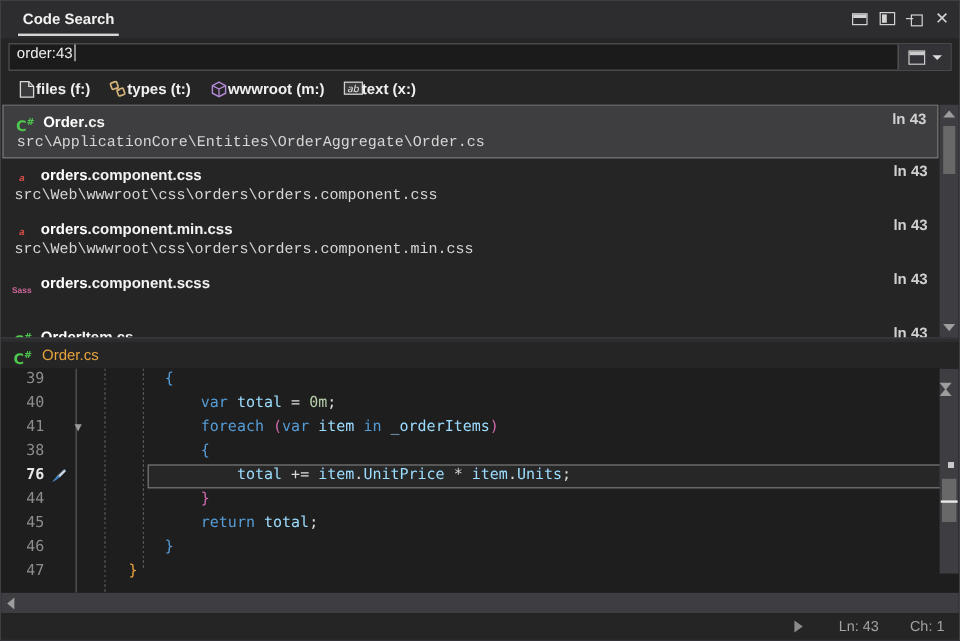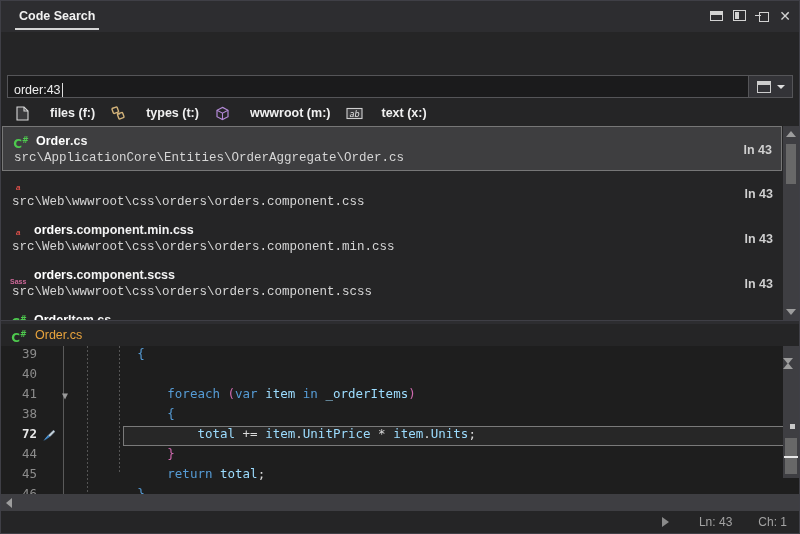--- a/index.html
+++ b/index.html
@@ -73,23 +73,22 @@
     background: #252526;
     display: flex;
     align-items: center;
   }
   .searchbox {
     flex: 1;
     height: 23px;
     background: #1b1b1c;
     border: 1px solid #555558;
     display: flex;
-    align-items: flex-end;
-    position: relative;
-    margin-top: 39px;
+    align-items: flex-start;
+    position: relative;
   }
   .searchbox .txt {
     color: #eeeeee;
     font-size: 12.5px;
     padding-left: 6px;
     white-space: nowrap;
   }
   .searchbox .caret {
     width: 1px; height: 14px; background: #dddddd; margin-left: 1px;
   }
@@ -106,21 +105,21 @@
 
   
   .filterrow {
     flex: 0 0 auto;
     height: 26px;
     display: flex; align-items: center;
     padding-left: 14px;
     gap: 16px;
     background: #252526;
   }
-  .filt { display: flex; align-items: center; gap: 20px; cursor: default; }
+  .filt { display: flex; align-items: center; gap: 0; cursor: default; }
   .filt span.lbl { color: #f0f0f0; font-size: 12.5px; font-weight: bold; }
   .gi { width: 15px; height: 15px; display:inline-block;font-style:italic; }
 
   
   .results {
     position: relative;
     flex: 0 0 auto;
     height: 194px;
     background: #252526;
     overflow: hidden;
@@ -142,21 +141,21 @@
     color: #ffffff; font-size: 12.5px; font-weight: bold;
     white-space: nowrap;
   }
   .row .fname .dim { color: #f2f2f2; font-weight: bold; }
   .row .fpath {
     color: #d6d6d6; font-size: 12.5px; padding-left: 1px; margin-top: 1px;
     white-space: nowrap;
     font-family: Liberation Mono, monospace;
   }
   .row .lnum {
-    position: absolute; right: 10px; top: 16px;
+    position: absolute; right: 10px; top: 4px;
     color: #d0d0d0; font-size: 12.5px; font-weight: bold;
   }
   .row.selected .lnum { right: 9px; }
 
   
   .ficon { width: 16px; height: 16px; position: relative; flex: 0 0 16px; }
   .csharp { color: #4ec94e; font-size: 12px; font-weight: bold; font-family: "DejaVu Sans", sans-serif;
             line-height: 16px; text-align: center; }
   .doc {
     width: 13px; height: 15px; background: #c8c8c8;
@@ -345,20 +344,21 @@
         <div class="fpath">src\ApplicationCore\Entities\OrderAggregate\Order.cs</div>
         <div class="lnum">ln 43</div>
       </div>
 
       <div class="row">
         <div class="line1">
           <span class="ficon">
             <span class="doc"><span class="inner"></span></span>
             <span style="position:absolute;left:5px;bottom:1px;font-size:8px;font-weight:bold;color:#e0504a;font-family:'Liberation Sans',sans-serif;font-style:italic">a</span>
           </span>
+          <span class="fname"><b>orders</b><span class="dim">.component.css</span></span>
         </div>
         <div class="fpath">src\Web\wwwroot\css\orders\orders.component.css</div>
         <div class="lnum">ln 43</div>
       </div>
 
       <div class="row">
         <div class="line1">
           <span class="ficon">
             <span class="doc"><span class="inner"></span></span>
             <span style="position:absolute;left:5px;bottom:1px;font-size:8px;font-weight:bold;color:#e0504a;font-family:'Liberation Sans',sans-serif;font-style:italic">a</span>
@@ -370,21 +370,20 @@
       </div>
 
       <div class="row">
         <div class="line1">
           <span class="ficon">
             <span class="doc" style="background:#b9b9b9"><span class="inner" style="background:#3a3a3c"></span></span>
             <span class="sassmark">Sass</span>
           </span>
           <span class="fname"><b>orders</b><span class="dim">.component.scss</span></span>
         </div>
-        <div class="fpath">src\Web\wwwroot\css\orders\orders.component.scss</div>
         <div class="lnum">ln 43</div>
       </div>
 
       <div class="row">
         <div class="line1">
           <span class="ficon csharp">C<sup style="font-size:8px">#</sup></span>
           <span class="fname"><b>Order</b><span class="dim">Item.cs</span></span>
         </div>
         <div class="lnum">ln 43</div>
       </div>
@@ -411,24 +410,24 @@
     </div>
 
     <div class="editor">
       <div class="codearea">
         <div class="foldline" style="top:0;bottom:0;left:62px"></div>
         <div class="indentguide" style="left:86px;top:0;bottom:0"></div>
         <div class="indentguide" style="left:118px;top:0;bottom:20px"></div>
         <div class="hl-box" style="top:80px"></div>
         <div id="codelines">
             <div class="cline"><div class="gut">39</div><div class="glyph"></div><div class="fold"></div><div class="codetext"><span class="k-white">        </span><span class="k-blue">{</span></div></div>
-            <div class="cline"><div class="gut">40</div><div class="glyph"></div><div class="fold"></div></div>
+            <div class="cline"><div class="gut">40</div><div class="glyph"></div><div class="fold"></div><div class="codetext"><span class="k-white">            </span><span class="k-blue">var</span><span class="k-white"> </span><span class="k-lblue">total</span><span class="k-white"> = </span><span class="k-num">0m</span><span class="k-white">;</span></div></div>
             <div class="cline"><div class="gut">41</div><div class="glyph"></div><div class="fold">▼</div><div class="codetext"><span class="k-white">            </span><span class="k-blue">foreach</span><span class="k-white"> </span><span class="k-pink">(</span><span class="k-blue">var</span><span class="k-white"> </span><span class="k-lblue">item</span><span class="k-white"> </span><span class="k-blue">in</span><span class="k-white"> </span><span class="k-lblue">_orderItems</span><span class="k-pink">)</span></div></div>
             <div class="cline"><div class="gut">38</div><div class="glyph"></div><div class="fold"></div><div class="codetext"><span class="k-white">            </span><span class="k-blue">{</span></div></div>
-            <div class="cline"><div class="gut cur">72</div><div class="glyph"><span class="bookmark"><svg width="13" height="13" viewBox="0 0 13 13">
+            <div class="cline"><div class="gut cur">76</div><div class="glyph"><span class="bookmark"><svg width="13" height="13" viewBox="0 0 13 13">
                     <path d="M11.5 1.2 6.4 6.3l1.4 1.4 5.1-5.1z" fill="#cfd8dc" stroke="#8fa7c4" stroke-width=".6"></path>
                     <path d="M6.2 6.1 1.2 11.8l6-4.2z" fill="#5ba3e0"></path>
                     <path d="M6.6 6.5 7.9 7.8 2 11.9z" fill="#3b82c4"></path>
                   </svg></span></div><div class="fold"></div><div class="codetext"><span class="k-white">                </span><span class="k-lblue">total</span><span class="k-white"> += </span><span class="k-lblue">item</span><span class="k-white">.</span><span class="k-lblue">UnitPrice</span><span class="k-white"> * </span><span class="k-lblue">item</span><span class="k-white">.</span><span class="k-lblue">Units</span><span class="k-white">;</span></div></div>
             <div class="cline"><div class="gut">44</div><div class="glyph"></div><div class="fold"></div><div class="codetext"><span class="k-white">            </span><span class="k-pink">}</span></div></div>
             <div class="cline"><div class="gut">45</div><div class="glyph"></div><div class="fold"></div><div class="codetext"><span class="k-white">            </span><span class="k-blue">return</span><span class="k-white"> </span><span class="k-lblue">total</span><span class="k-white">;</span></div></div>
             <div class="cline"><div class="gut">46</div><div class="glyph"></div><div class="fold"></div><div class="codetext"><span class="k-white">        </span><span class="k-blue">}</span></div></div>
             <div class="cline"><div class="gut">47</div><div class="glyph"></div><div class="fold"></div><div class="codetext"><span class="k-white">    </span><span class="brace-y">}</span></div></div>
           </div>
       </div>

